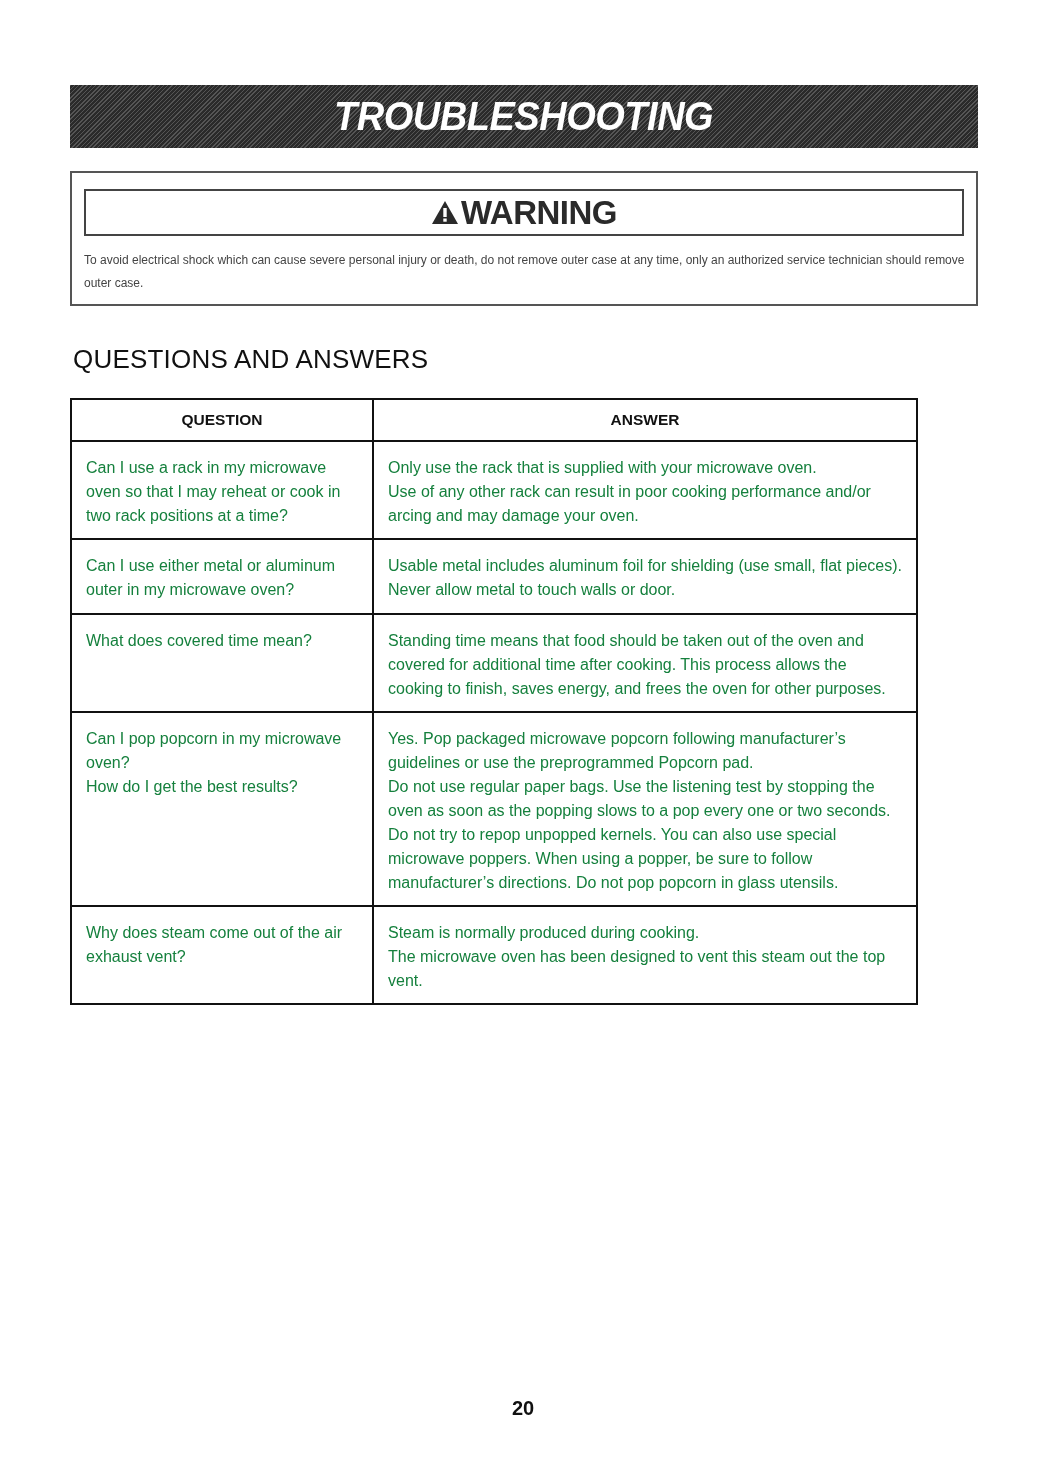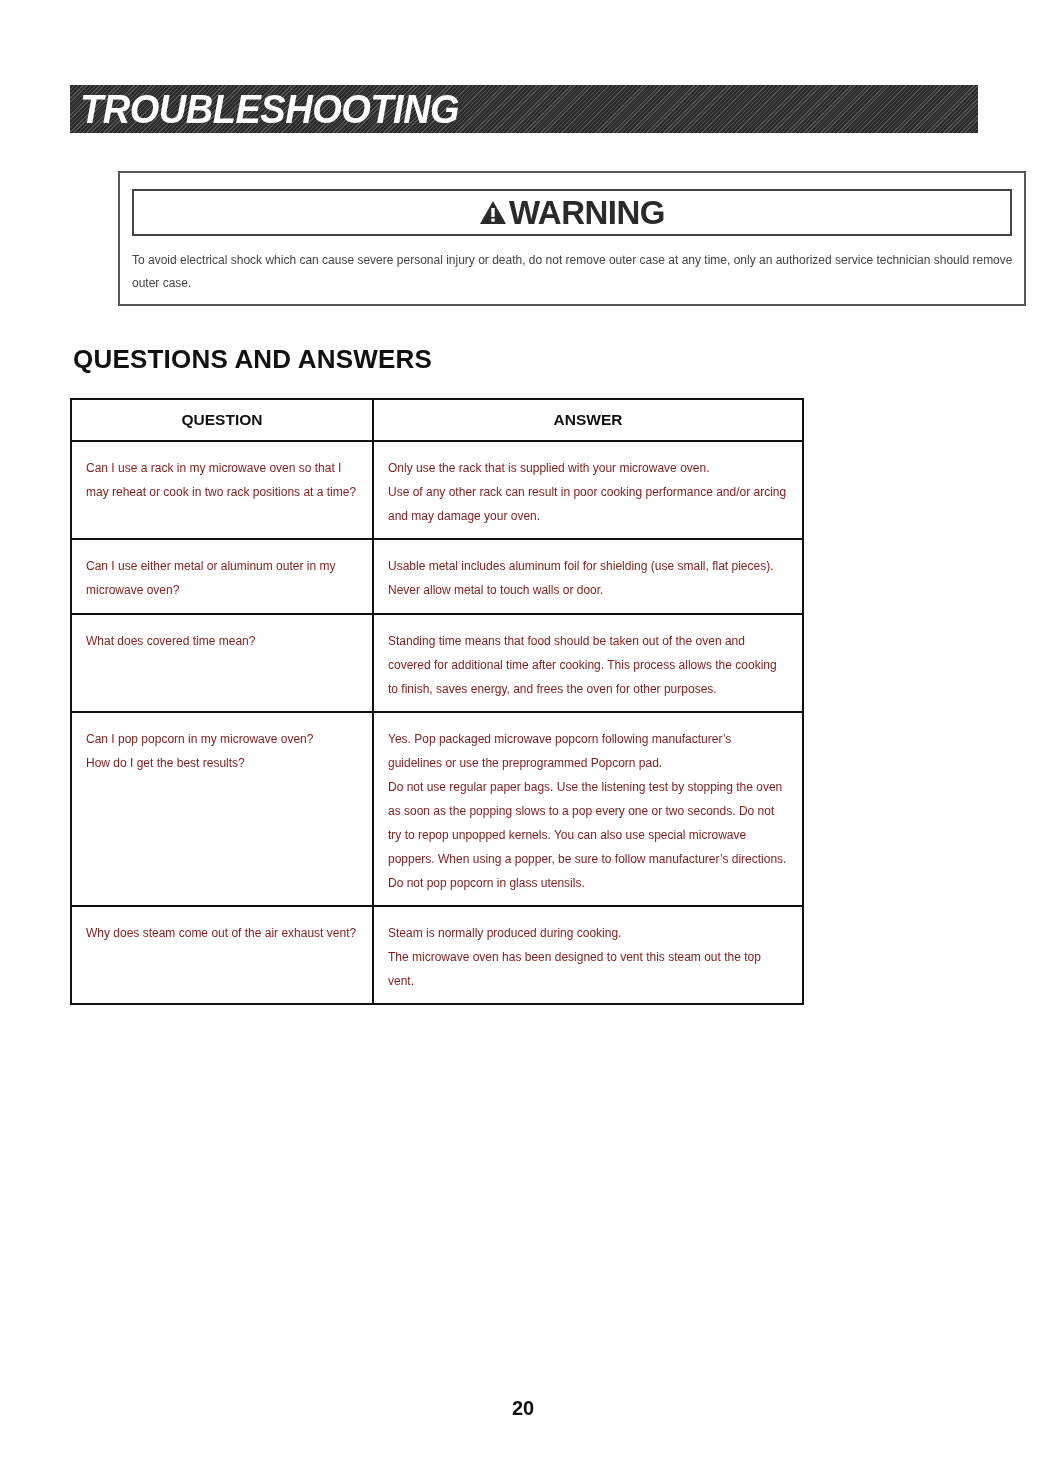--- a/index.html
+++ b/index.html
@@ -1,62 +1,61 @@
 <!DOCTYPE html>
 <html><head>
 <meta charset="utf-8">
 <style>
   html, body { margin: 0; padding: 0; background: #ffffff; }
   body { width: 1046px; height: 1474px; position: relative; font-family: "Liberation Sans", sans-serif; color: #1a1a1a; overflow: hidden; }
 
   .banner {
-    position: absolute; left: 70px; top: 85px; width: 908px; height: 48px;
+    position: absolute; left: 70px; top: 85px; width: 908px; height: 63px;
     background-color: #3a3a3a;
     background-image: repeating-linear-gradient(135deg, #555 0px, #555 1px, #2a2a2a 1px, #2a2a2a 3px);
-    display: flex; align-items: center; justify-content: flex-start;
+    display: flex; align-items: center; justify-content: center;
   }
   .banner-title {
     color: #ffffff; font-weight: bold; font-style: italic; font-size: 40px;
     letter-spacing: -0.5px; transform: scaleX(0.95);
   }
 
   .warning-box {
     position: absolute; left: 70px; top: 171px; width: 904px; height: 131px;
     border: 2px solid #555;
-    margin-left: 48px;
   }
   .warning-header {
     position: absolute; left: 12px; top: 16px; width: 876px; height: 43px;
     border: 2px solid #444;
     display: flex; align-items: center; justify-content: center;
   }
   .warning-title {
     font-weight: bold; font-size: 33px; letter-spacing: -0.5px; color: #2a2a2a;
     display: flex; align-items: center;
   }
   .warn-icon { display: inline-block; width: 28px; height: 25px; margin-right: 2px; }
   .warning-text {
     position: absolute; left: 12px; top: 76px; width: 890px;
     font-size: 12px; line-height: 23px; color: #444;
   }
 
   .section-title {
     position: absolute; left: 73px; top: 344px;
-    font-weight: bold; font-size: 26px; color: #111;
+    font-weight: normal; font-size: 26px; color: #111;
     letter-spacing: 0.2px;
     text-align: right;
   }
 
   table.qa {
-    position: absolute; left: 70px; top: 398px; width: 734px;
+    position: absolute; left: 70px; top: 398px; width: 848px;
     border-collapse: collapse; table-layout: fixed;
   }
   table.qa th, table.qa td {
     border: 2px solid #111; vertical-align: top;
-    font-size: 12px; line-height: 24px; color: #7f1d1d;
+    font-size: 16px; line-height: 24px; color: #15803d;
   }
   table.qa th {
     height: 38px; font-weight: bold; font-size: 15.5px; vertical-align: middle; text-align: center; color: #111;
   }
   table.qa td { padding: 14px 14px 10px 14px; }
   .col-q { width: 302px; }
   .line { display: block; white-space: pre-line; }
   .page-number {
     position: absolute; left: 0; width: 1046px; top: 1397px; text-align: center;
     font-weight: bold; font-size: 20px; color: #111;

